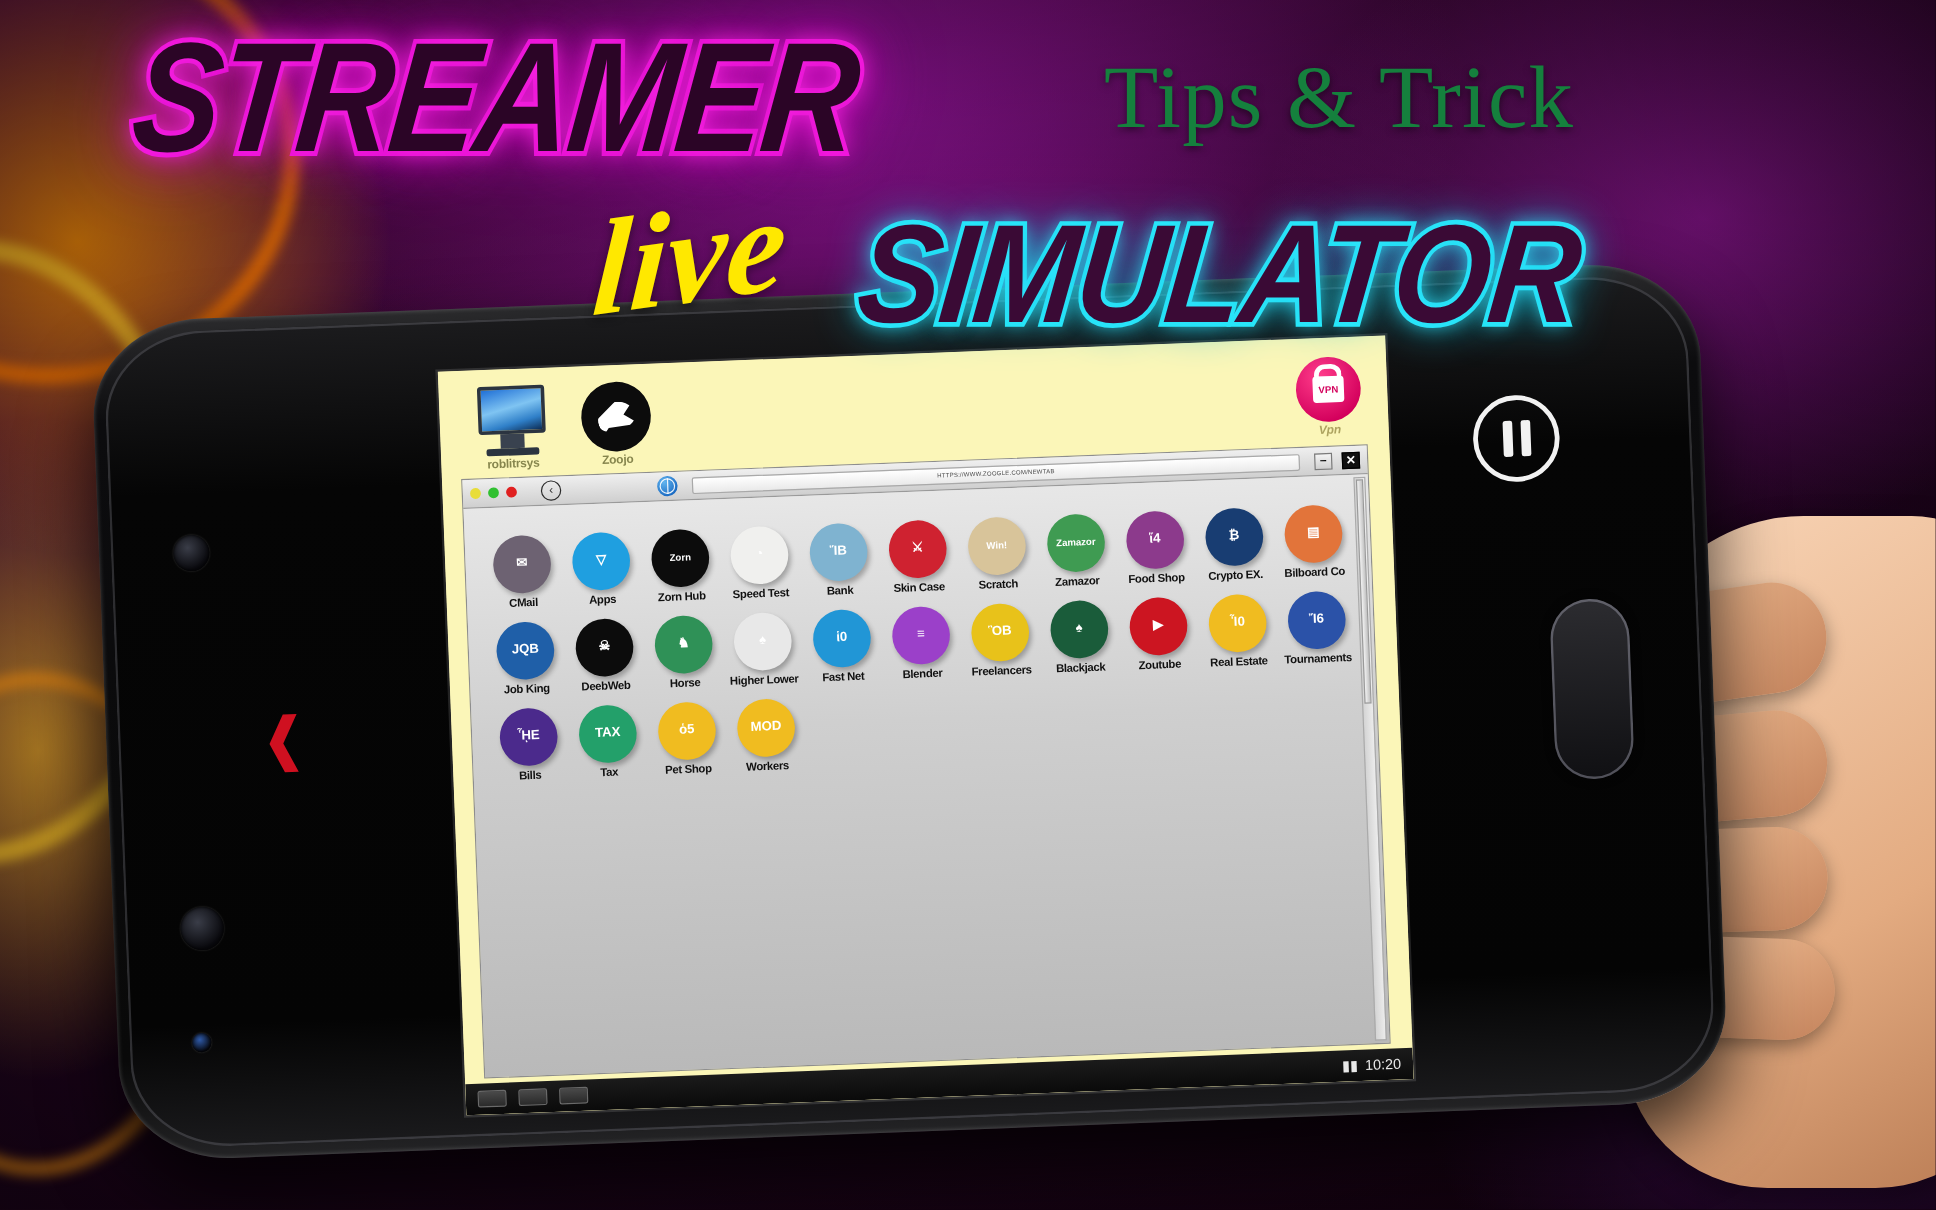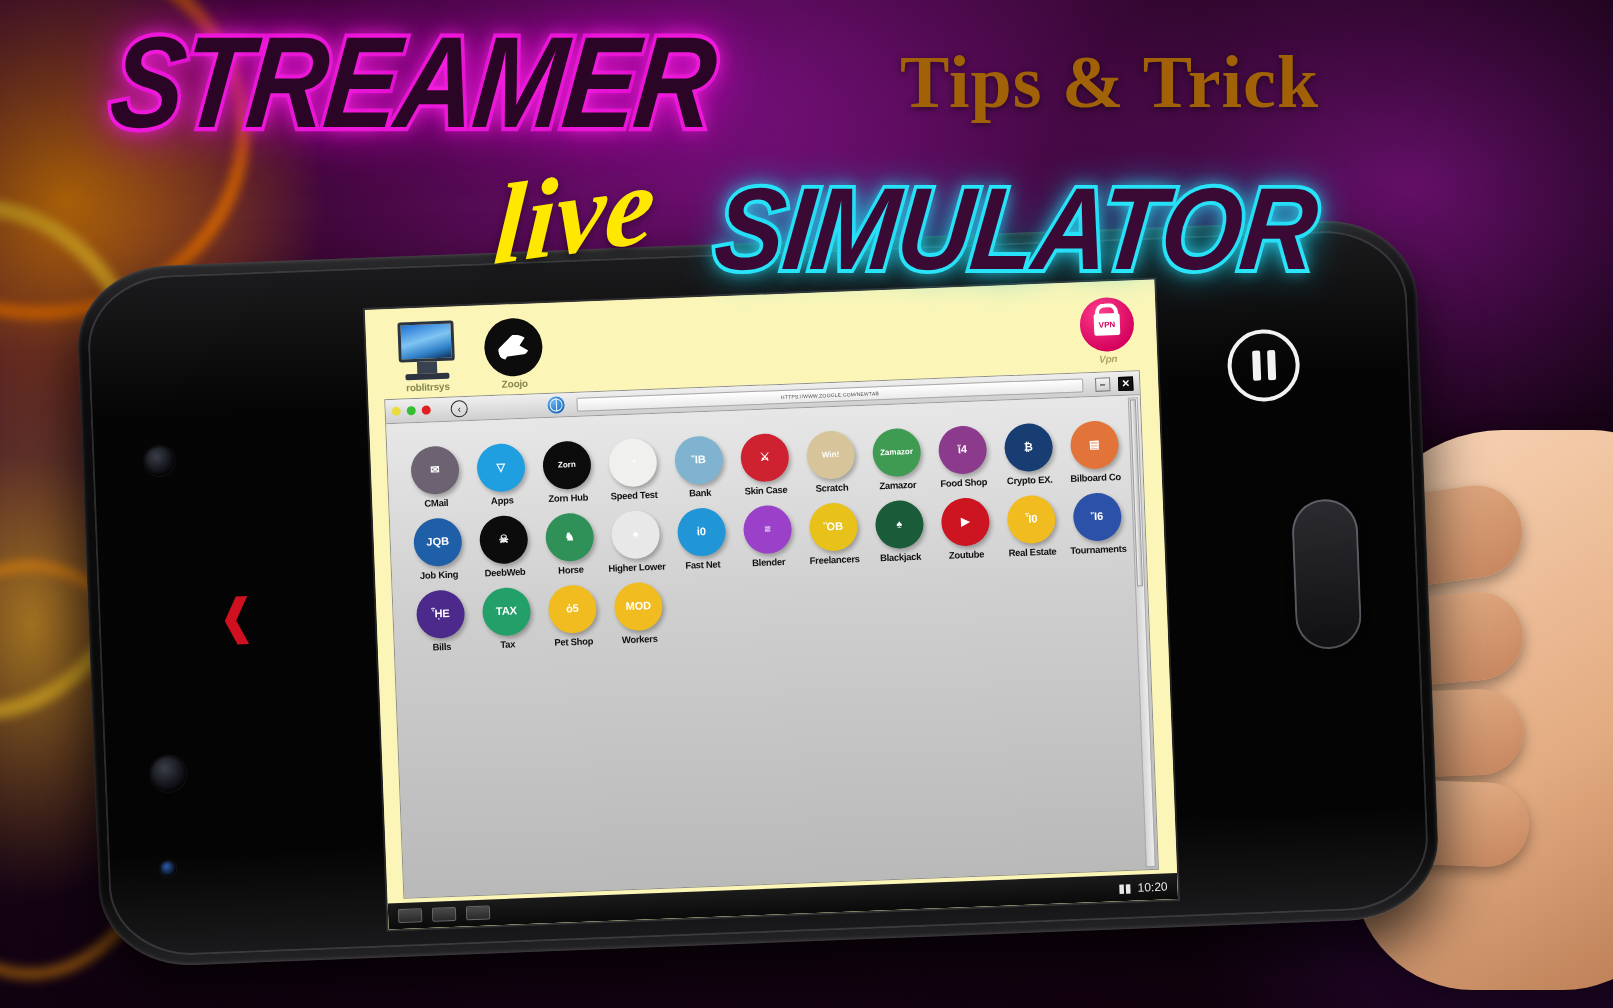--- a/index.html
+++ b/index.html
@@ -201,25 +201,24 @@
     font-family:"Liberation Sans", sans-serif;
     font-size:110px; font-weight:bold; font-style:italic;
     letter-spacing:-2px;
     color:#2b0526;
     -webkit-text-stroke: 7px #ff1ae8;
     paint-order: stroke fill;
     text-shadow: 0 0 18px #ff2ae8, 0 0 38px #d400c0, 0 0 60px #a000a0;
     transform: skewX(-6deg) scaleY(1.18);
   }
   #t-tips {
-    position:absolute; left:900px; top:40px;
+    position:absolute; left:920px; top:40px;
     font-family:"Liberation Serif", serif;
-    font-size:74px; color:#a16207; letter-spacing:1px;
+    font-size:74px; color:#15803d; letter-spacing:1px;
     text-shadow: 0 2px 6px rgba(0,0,0,.5);
-    font-weight: bold;
   }
   #t-live {
     position:absolute; left:494px; top:150px;
     font-family:"Liberation Serif", serif;
     font-style:italic; font-weight:bold;
     font-size:112px; color:#ffe800;
     transform: rotate(-8deg) skewX(-12deg);
     text-shadow: 0 3px 8px rgba(0,0,0,.45);
   }
   #t-sim {

